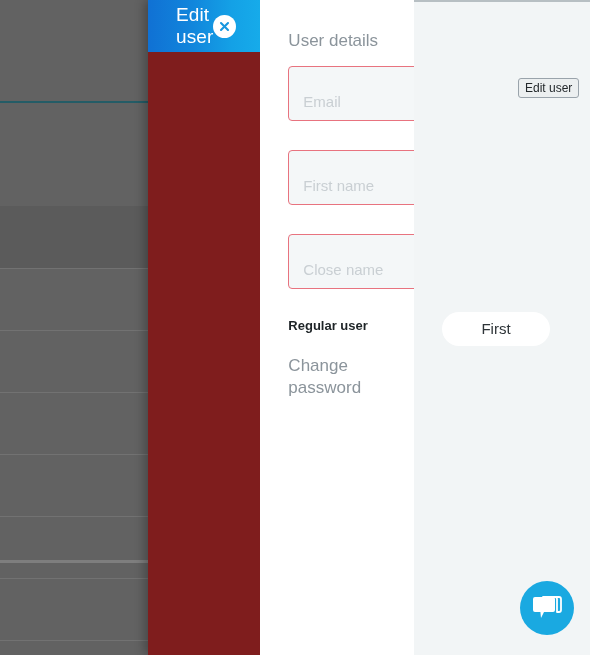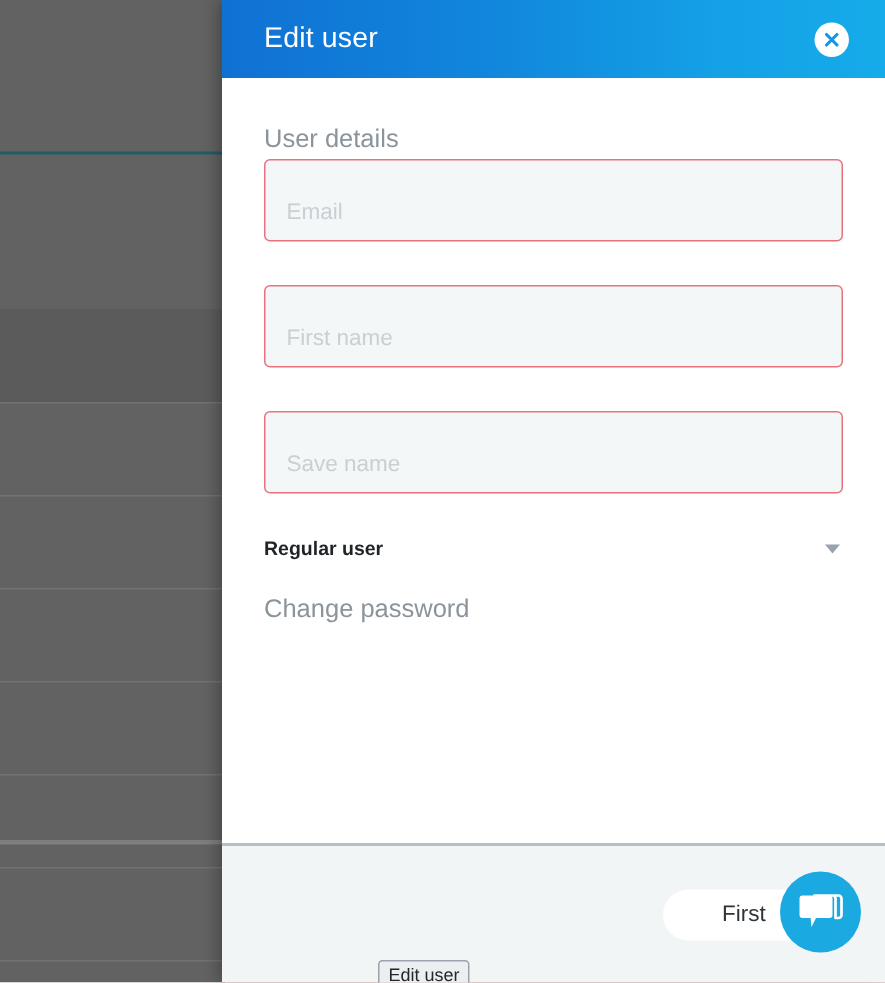--- a/index.html
+++ b/index.html
@@ -51,21 +51,20 @@
   }
 
   
   #modal {
     position: absolute;
     left: 148px; top: 0;
     width: 442px; height: 655px;
     background: #7f1d1d;
     box-shadow: -3px 0 10px rgba(0,0,0,0.30);
     display: flex;
-    flex-direction: column;
     justify-content: center;
   }
 
   
   #modal-header {
     height: 52px;
     flex: 0 0 52px;
     background: linear-gradient(90deg, #1071d4 0%, #1186dc 40%, #14a1e6 75%, #16abea 100%);
     display: flex;
     align-items: center;
@@ -98,21 +97,21 @@
     background: #ffffff;
     overflow: hidden;
   }
 
   .section-label {
     color: #8b949b;
     font-size: 17px;
     font-weight: 400;
     line-height: 22px;
   }
-  #user-details-label { margin-bottom: 2px; }
+  #user-details-label { margin-bottom: 14px; }
 
   .field {
     width: 386px;
     height: 55px;
     border: 1px solid #e8737f;
     border-radius: 4px;
     background: #f4f7f8;
     margin-bottom: 29px;
     position: relative;
     padding-left: 13px;
@@ -247,21 +246,21 @@
 
     <div class="field">
       <span class="field-placeholder">Email</span>
     </div>
 
     <div class="field">
       <span class="field-placeholder">First name</span>
     </div>
 
     <div class="field">
-      <span class="field-placeholder">Save name</span>
+      <span class="field-placeholder">Close name</span>
     </div>
 
 
     <div id="role-select-row">
       <span id="role-select-value">Regular user</span>
       <span class="caret"></span>
     </div>
 
     <div class="section-label" id="change-password-label">Change password</div>
 

